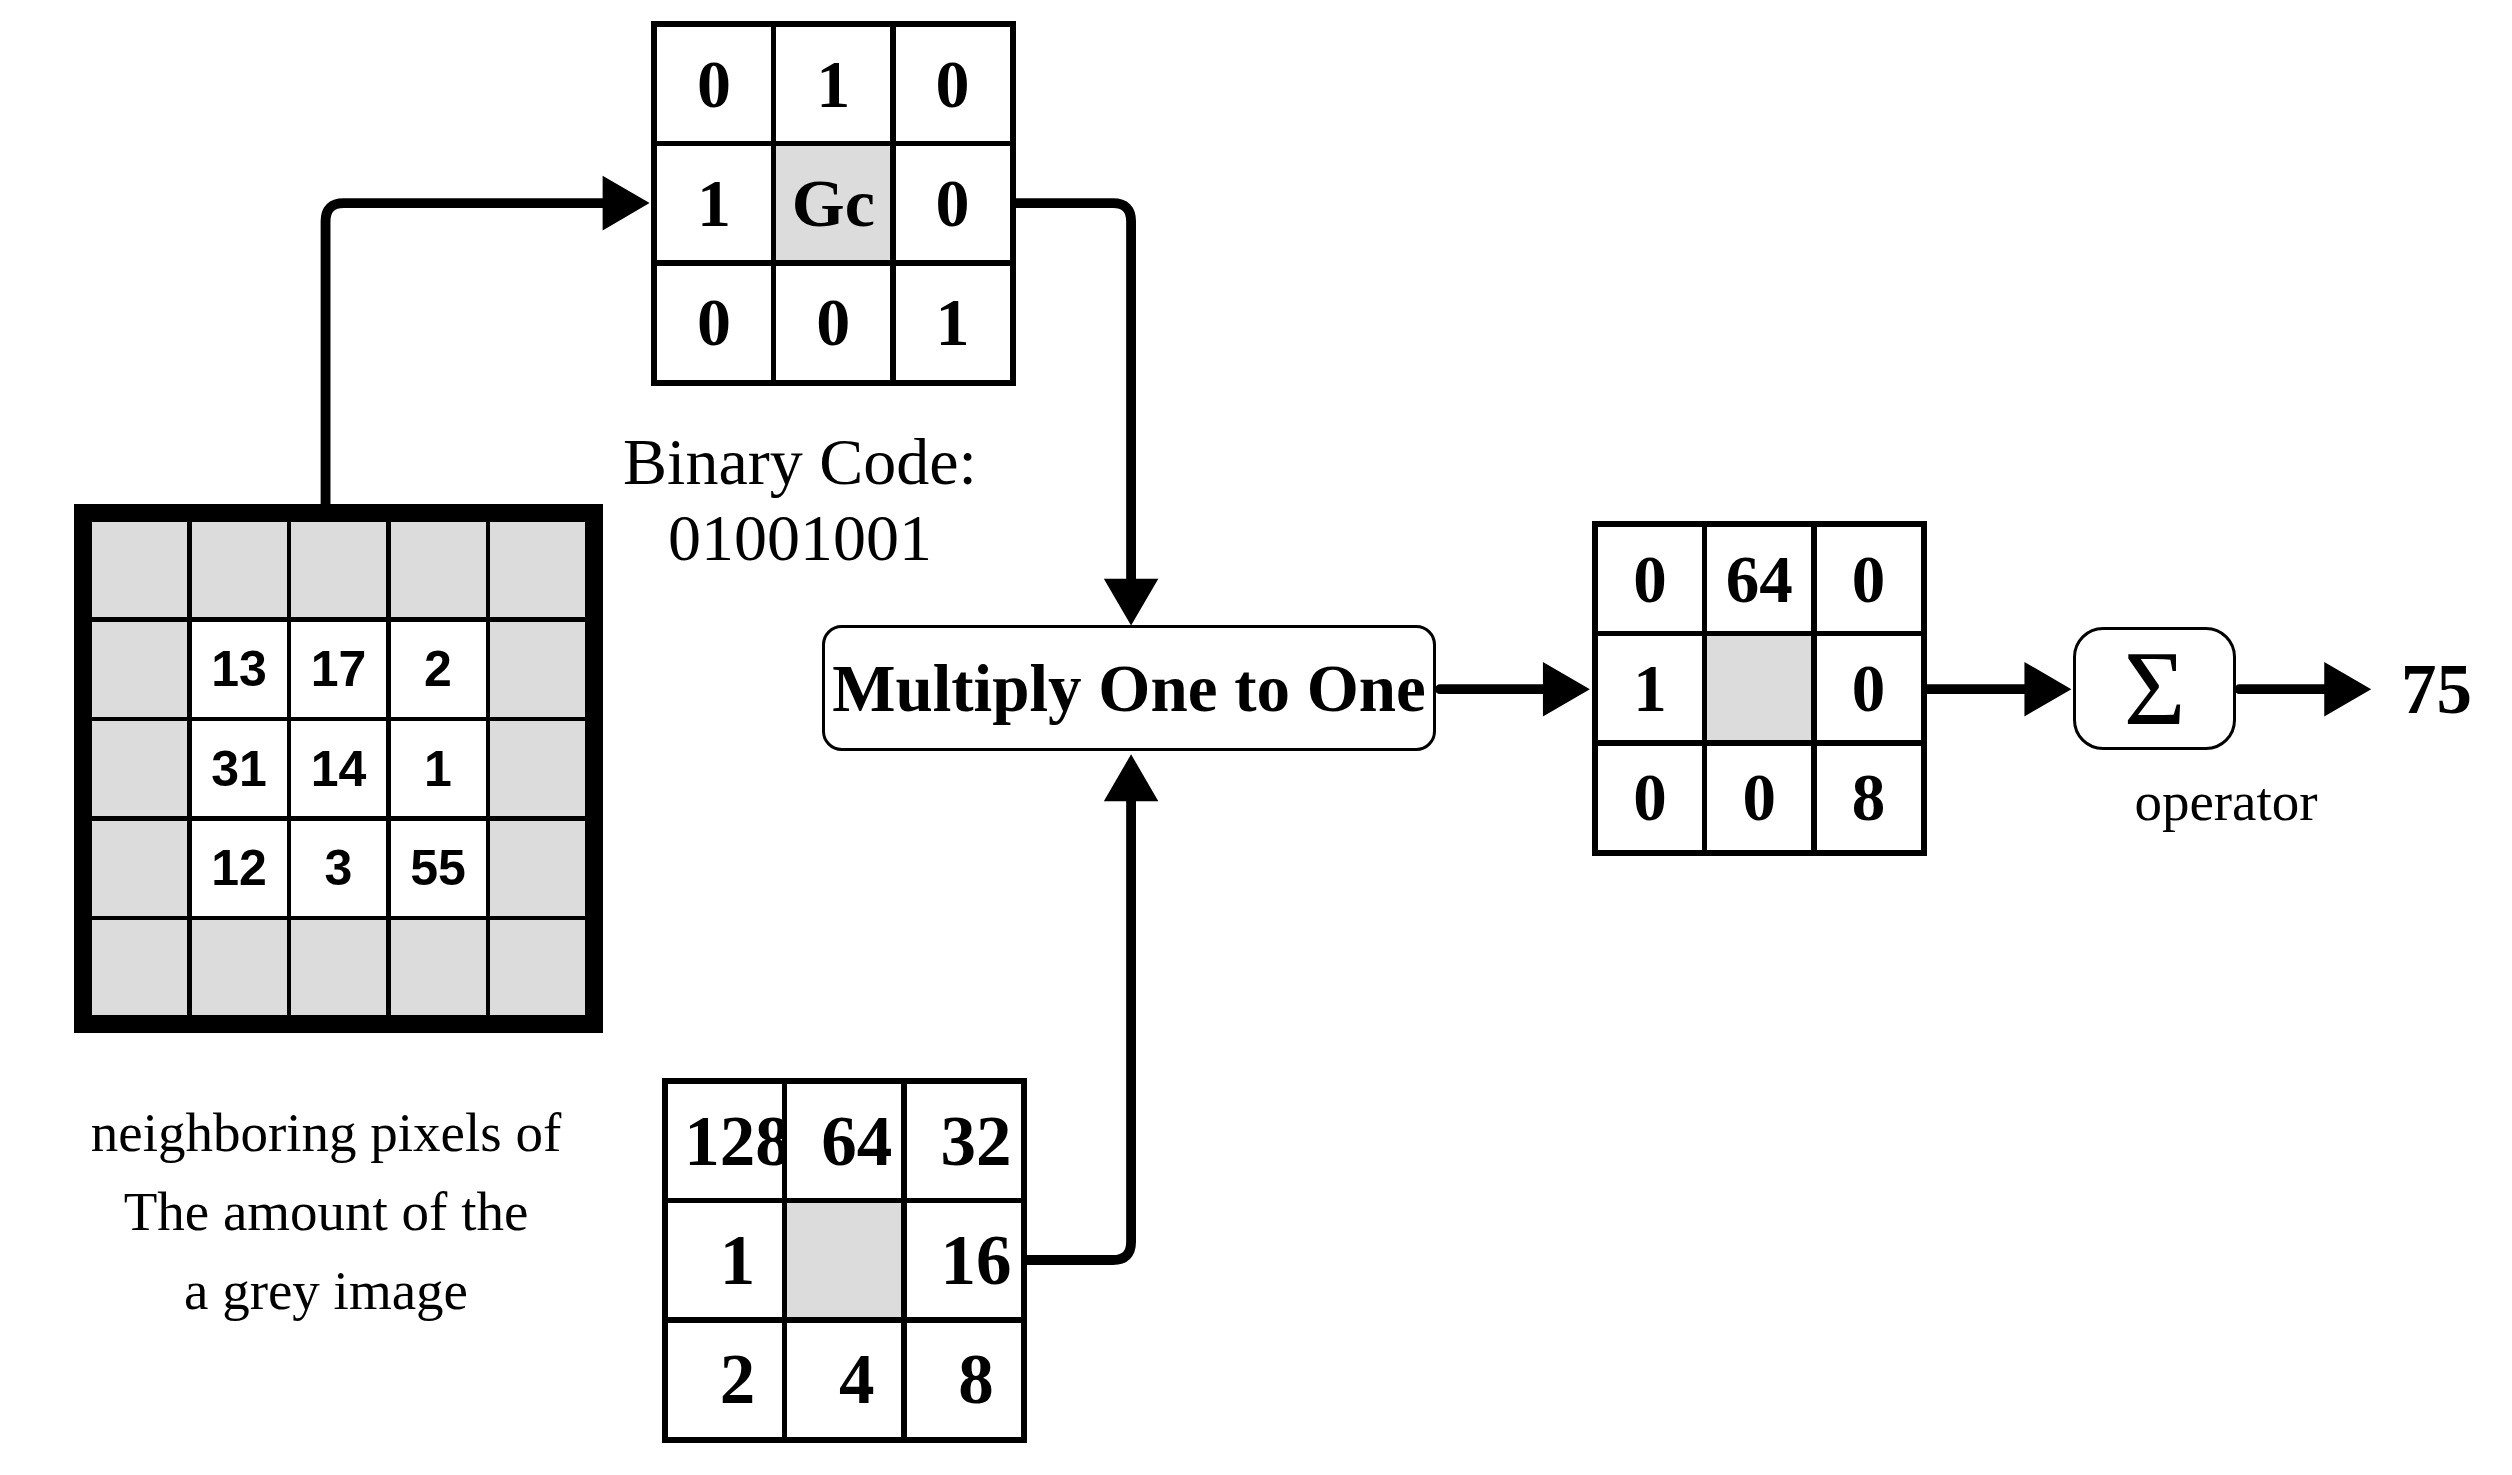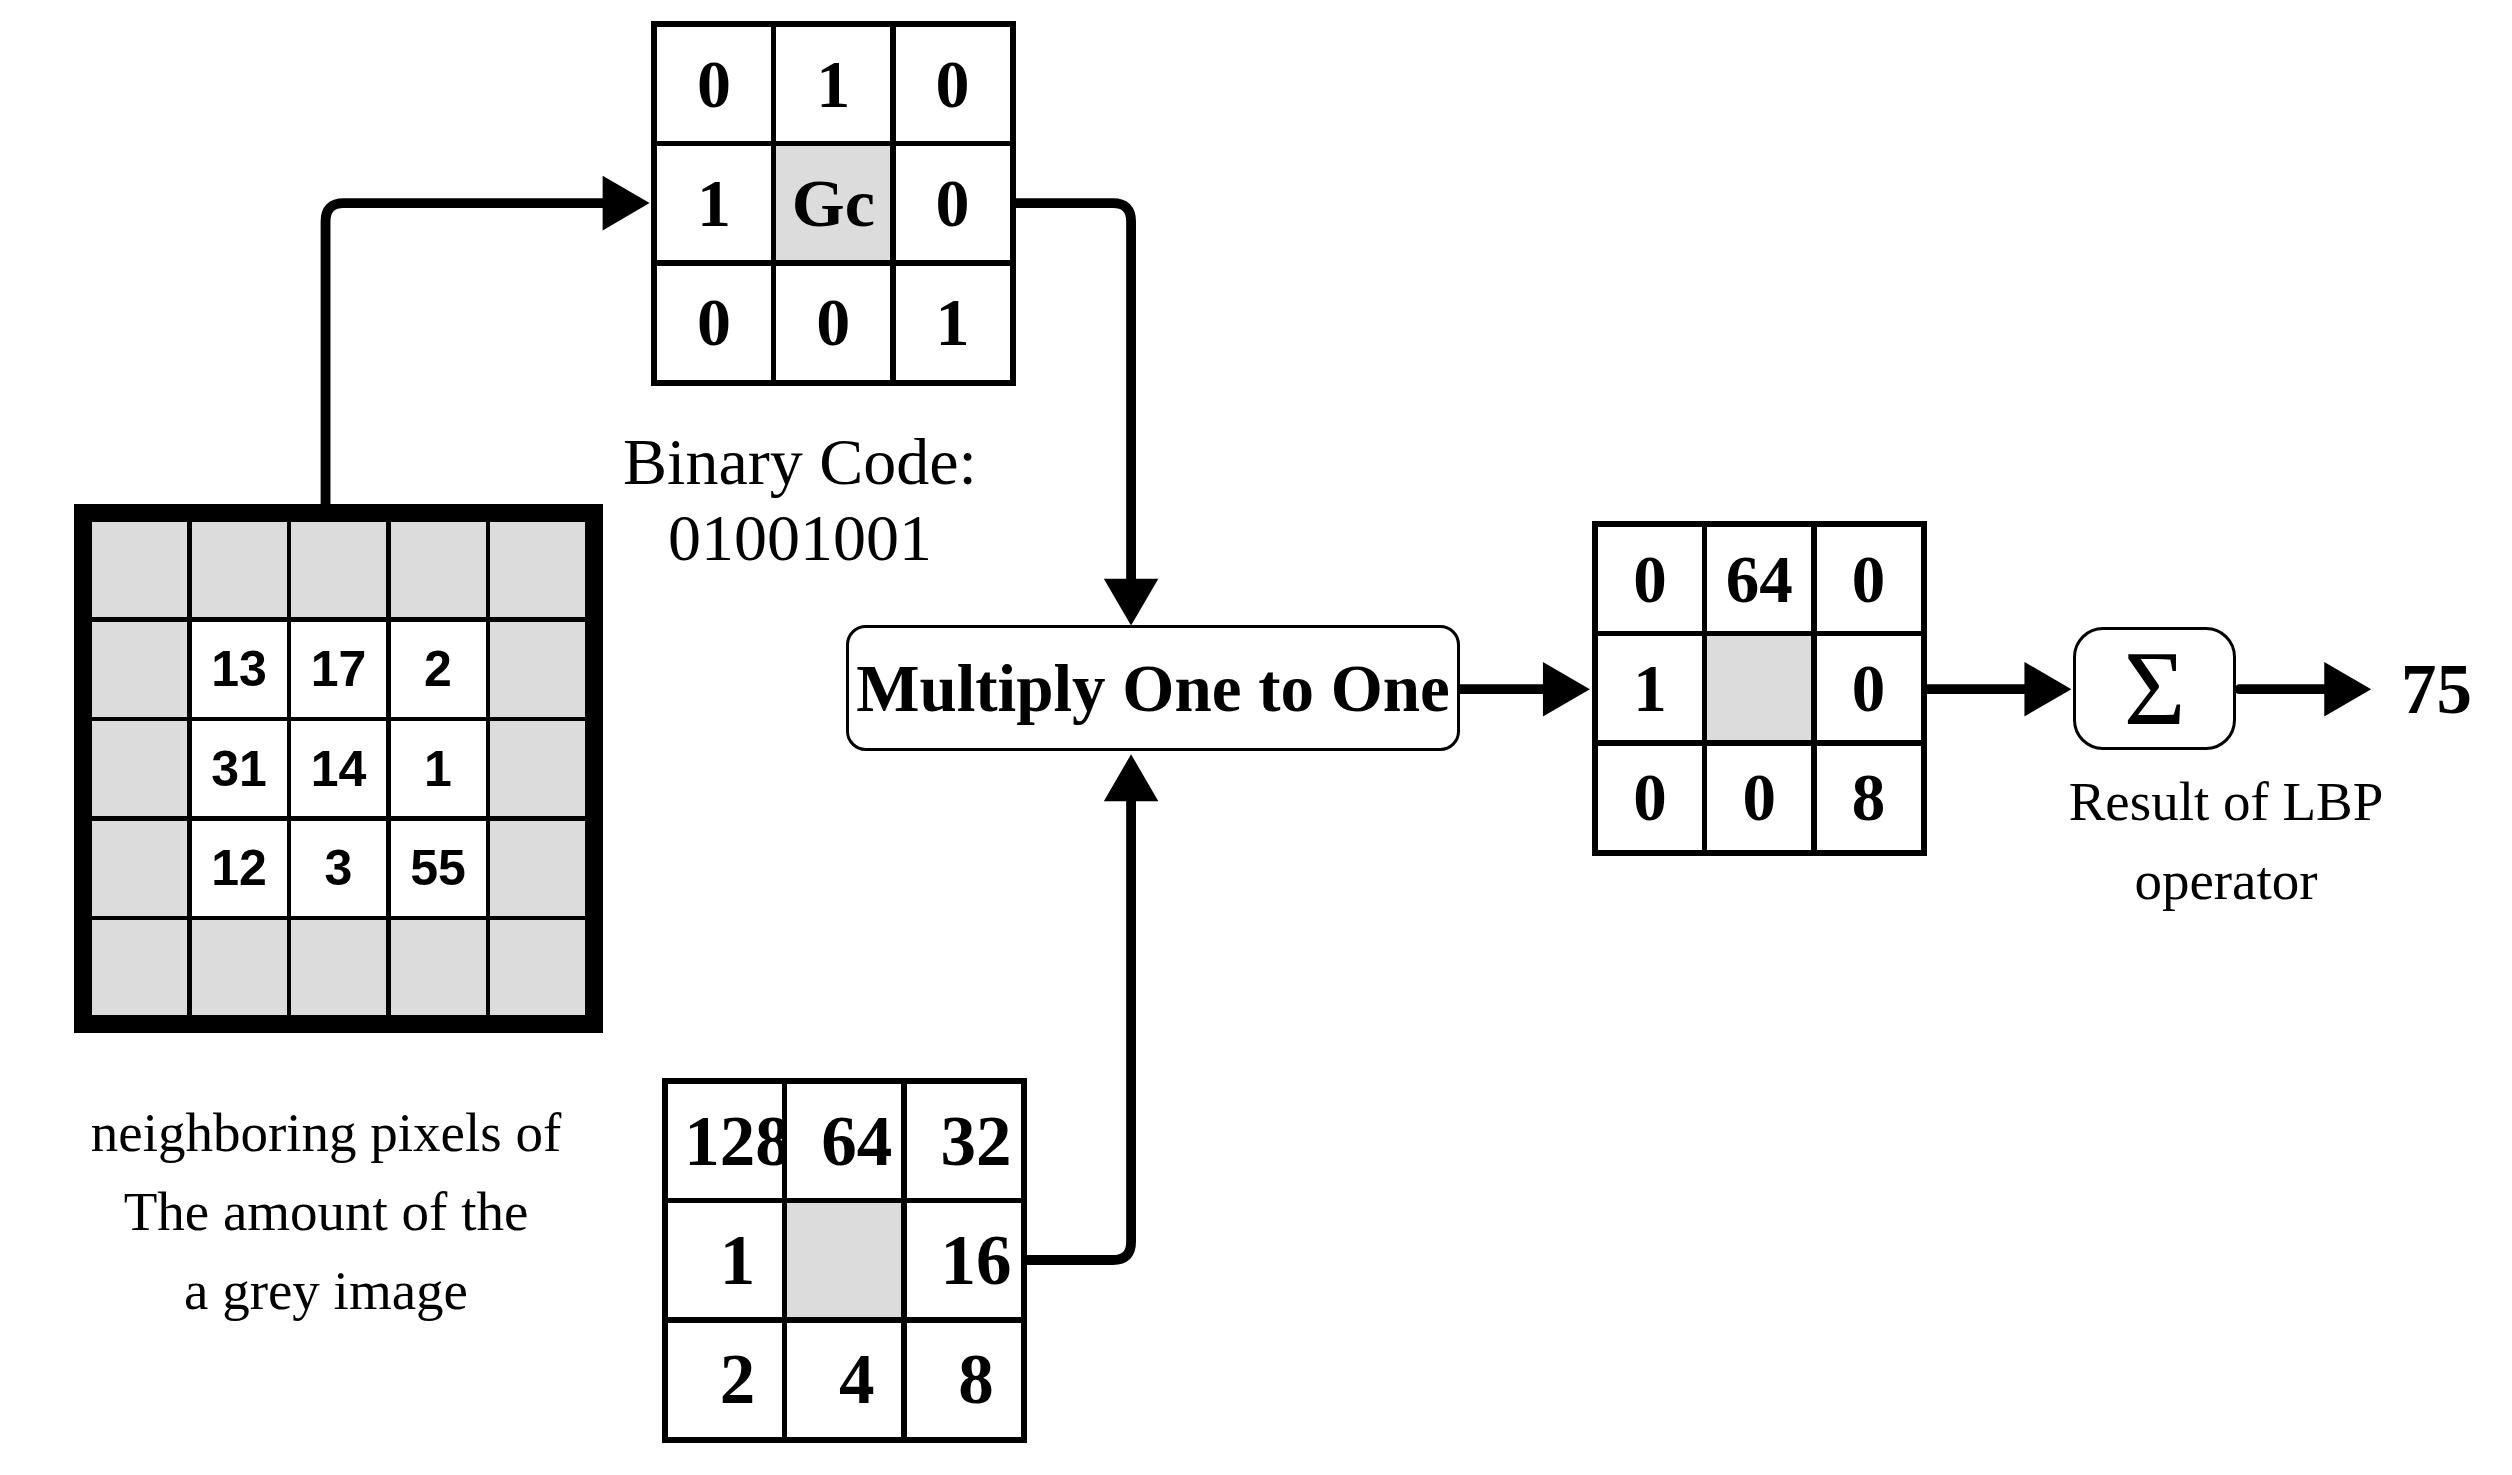--- a/index.html
+++ b/index.html
@@ -25,21 +25,21 @@
                 grid-auto-rows:114px;gap:5.3px;padding:6px;}
   .grid.weights .cell{font-weight:bold;font-size:71px;font-family:"Liberation Serif",serif;padding-left:25px;}
 
   .grid.result{left:1592px;top:521px;grid-template-columns:repeat(3,104px);
                grid-auto-rows:104px;gap:5.3px;padding:6px;}
   .grid.result .cell{font-weight:bold;font-size:67px;font-family:"Liberation Serif",serif;}
 
   .roundbox{position:absolute;border:3.8px solid var(--ink,#000);background:#fff;
             display:flex;align-items:center;justify-content:center;z-index:2;}
   .multiply-box{left:822px;top:625px;width:608px;height:120px;border-radius:19.7px;
-                font-weight:bold;font-size:67px;white-space:nowrap;margin-left:24px;}
+                font-weight:bold;font-size:67px;white-space:nowrap;}
   .sigma-box{left:2073px;top:627px;width:157px;height:117px;border-radius:30px;
              font-size:106px;font-weight:normal;}
 
   .label{position:absolute;text-align:center;z-index:2;}
   .binary-code{left:497px;top:424px;width:606px;font-size:66px;line-height:76px;}
   .neighbors-caption{left:23px;top:1093px;width:606px;font-size:55px;line-height:79px;}
   .result-caption{left:1999px;top:762px;width:454px;font-size:55px;line-height:79px;}
   .result-value{left:2377px;top:650px;width:129px;height:79px;line-height:79px;
                 text-align:left;font-weight:bold;font-size:71px;margin-left:24px;}
 </style>
@@ -144,18 +144,17 @@
     <div class="cell">8</div>
   </div>
 
   <div class="roundbox sigma-box">
     <span>Σ</span>
   </div>
 
   <div class="label result-value">75</div>
 
   <div class="label result-caption">
-    <div>Result of LBP</div>
     <div>operator</div>
   </div>
 
 </div>
 
 
 </body></html>

